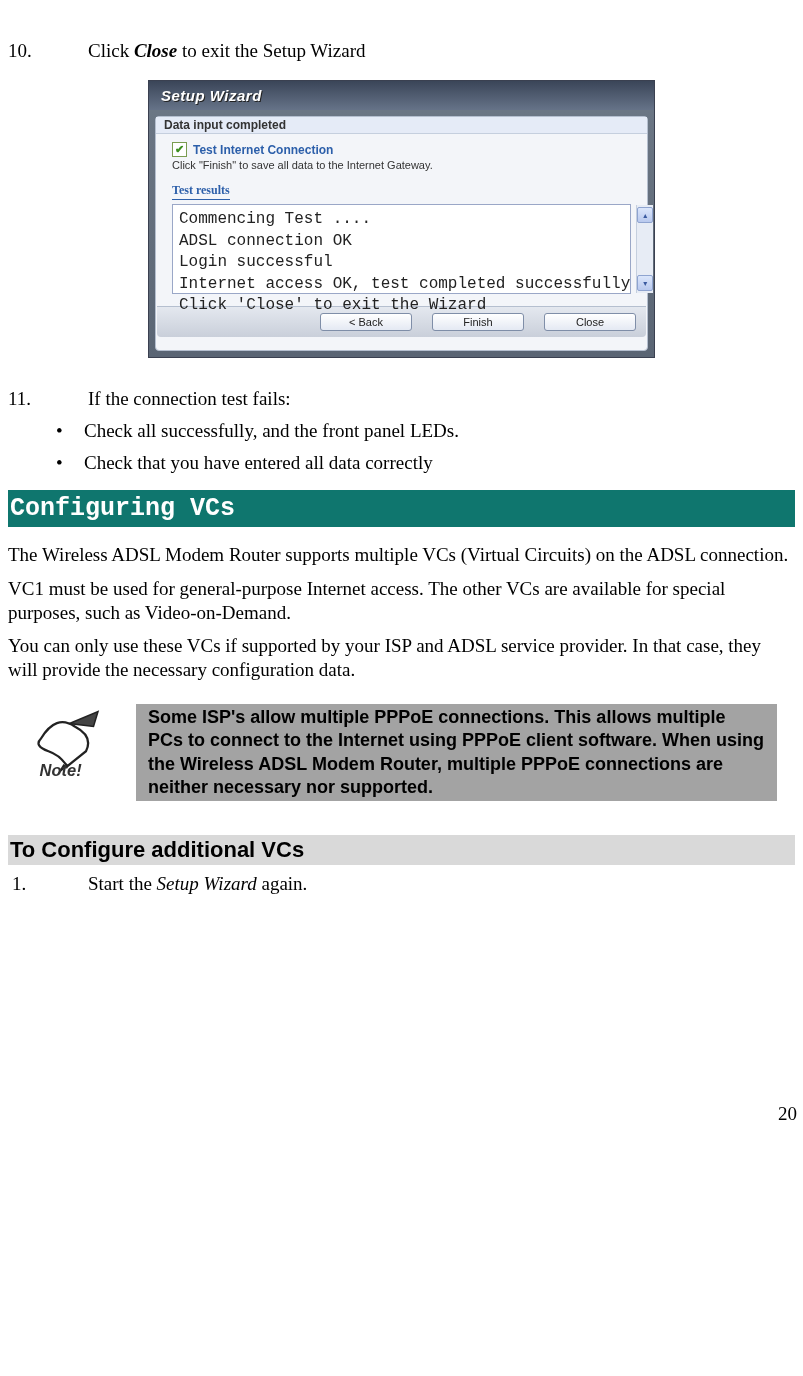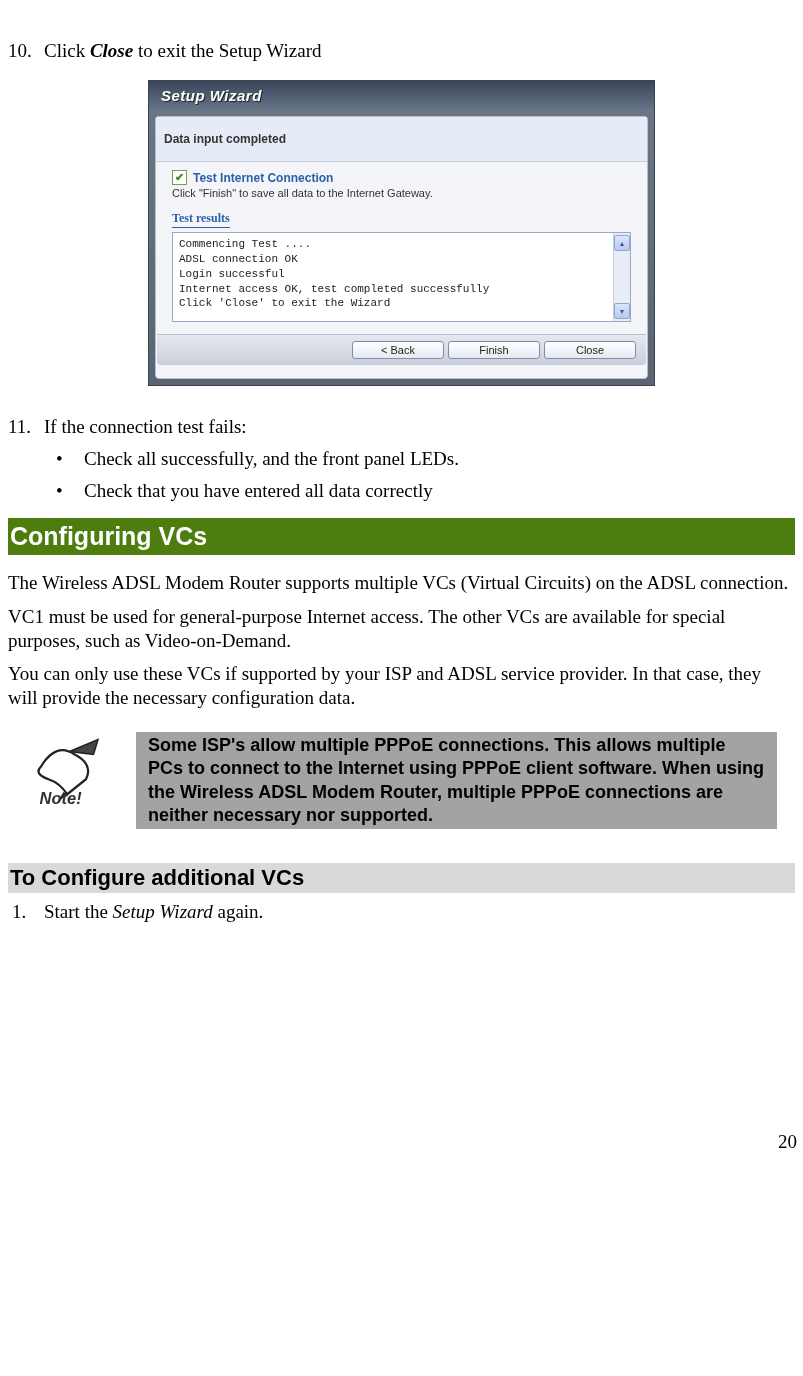--- a/index.html
+++ b/index.html
@@ -10,20 +10,21 @@
     color: #000;
     width: 803px;
     background: #fff;
   }
   .page {
     padding: 40px 8px 0 8px;
   }
   .num-item {
     display: flex;
     margin: 0 0 8px 0;
+    gap: 44px;
   }
   .num-item .num {
     width: 36px;
     flex-shrink: 0;
   }
   .bullet-list {
     padding-left: 48px;
   }
   .bullet-item {
     display: flex;
@@ -63,21 +64,21 @@
   .wizard-inner {
     margin: 6px;
     background: #f3f5f9;
     border: 1px solid #b5bfcf;
     border-radius: 4px;
     padding: 0 0 12px 0;
   }
   .wizard-status {
     background: #e5ebf7;
     border-bottom: 1px solid #c5cfde;
-    padding: 15px 8px;
+    padding: 1px 8px;
     font-family: Arial, sans-serif;
     font-size: 12px;
     font-weight: bold;
     color: #333;
   }
   .wizard-section {
     padding: 8px 16px 0 16px;
   }
   .check-row {
     display: flex;
@@ -120,21 +121,21 @@
     margin-top: 4px;
     border: 1px solid #9aa7c7;
     background: #fff;
     height: 88px;
     display: flex;
   }
   .results-text {
     flex: 1;
     padding: 4px 6px;
     font-family: "Courier New", monospace;
-    font-size: 11px;
+    font-size: 16px;
     line-height: 1.35;
     white-space: pre;
     color: #222;
   }
   .scrollbar {
     width: 16px;
     background: #e7ecf5;
     border-left: 1px solid #c5cfde;
     display: flex;
     flex-direction: column;
@@ -154,40 +155,40 @@
     align-items: center;
     justify-content: center;
   }
   .button-bar {
     background: linear-gradient(#e4e8ef, #c9cfda);
     border-top: 1px solid #b5bfcf;
     margin: 12px 1px 1px 1px;
     padding: 6px 10px;
     display: flex;
     justify-content: flex-end;
-    gap: 4px;
+    gap: 20px;
     border-radius: 0 0 4px 4px;
   }
   .wz-btn {
     min-width: 70px;
     padding: 2px 10px;
     background: linear-gradient(#ffffff,#e4e9f3);
     border: 1px solid #7f8ea8;
     border-radius: 3px;
     font-family: Arial, sans-serif;
     font-size: 11px;
     text-align: center;
     color: #222;
   }
 
   
   .blue-heading {
-    background: #4d7c0f;
+    background: #0f766e;
     color: #fff;
-    font-family: Liberation Sans, sans-serif;
+    font-family: Liberation Mono, monospace;
     font-weight: bold;
     font-size: 25px;
     padding: 4px 2px;
     margin: 16px 0 16px 0;
   }
   .para {
     margin: 10px 0;
     line-height: 1.25;
   }
 

